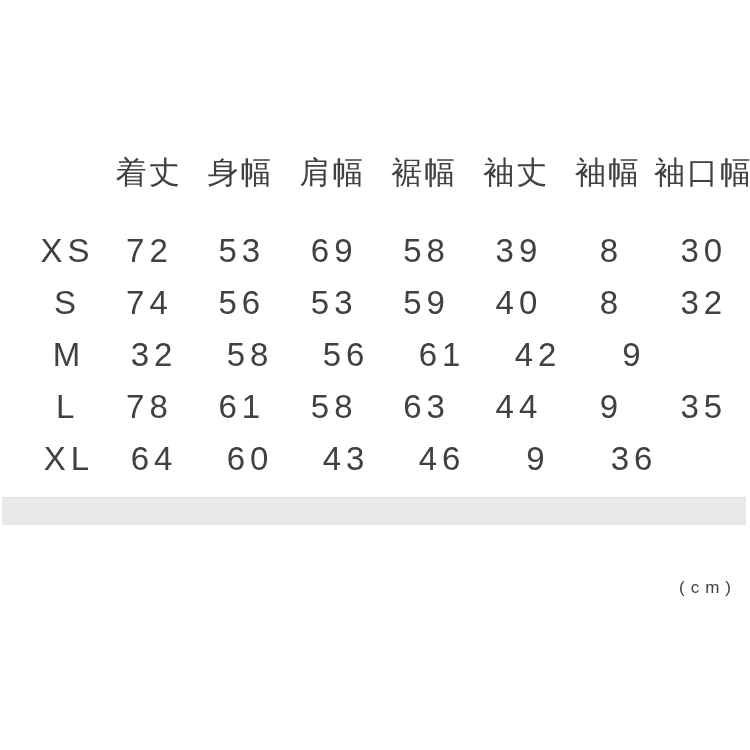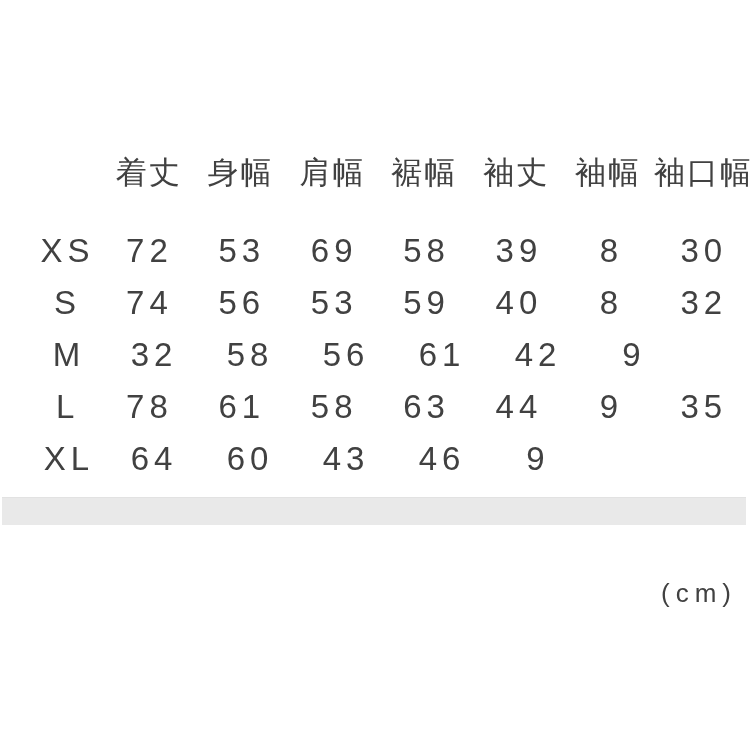--- a/index.html
+++ b/index.html
@@ -55,21 +55,21 @@
     left: 2px;
     width: 744px;
     height: 27px;
     background: #e9e9e9;
     border-top: 1px solid #e2e2e2;
   }
   .unit-label {
     position: absolute;
     top: 578px;
     right: 13px;
-    font-size: 26px;
+    font-size: 17px;
     letter-spacing: 6px;
     white-space: nowrap;
   }
 </style>
 </head>
 <body>
 
 <div class="size-table">
   <div class="row header">
     <div class="cell size-col"></div>
@@ -121,18 +121,19 @@
       <div class="cell data-col">9</div>
       <div class="cell data-col">35</div>
     </div>
     <div class="row">
       <div class="cell size-col">XL</div>
       <div class="cell data-col">64</div>
       <div class="cell data-col">60</div>
       <div class="cell data-col">43</div>
       <div class="cell data-col">46</div>
       <div class="cell data-col">9</div>
+      <div class="cell data-col">36</div>
     </div>
   </div>
 
 <div class="divider-band"></div>
 
 <div class="unit-label">(cm)</div>
 
 </body></html>

